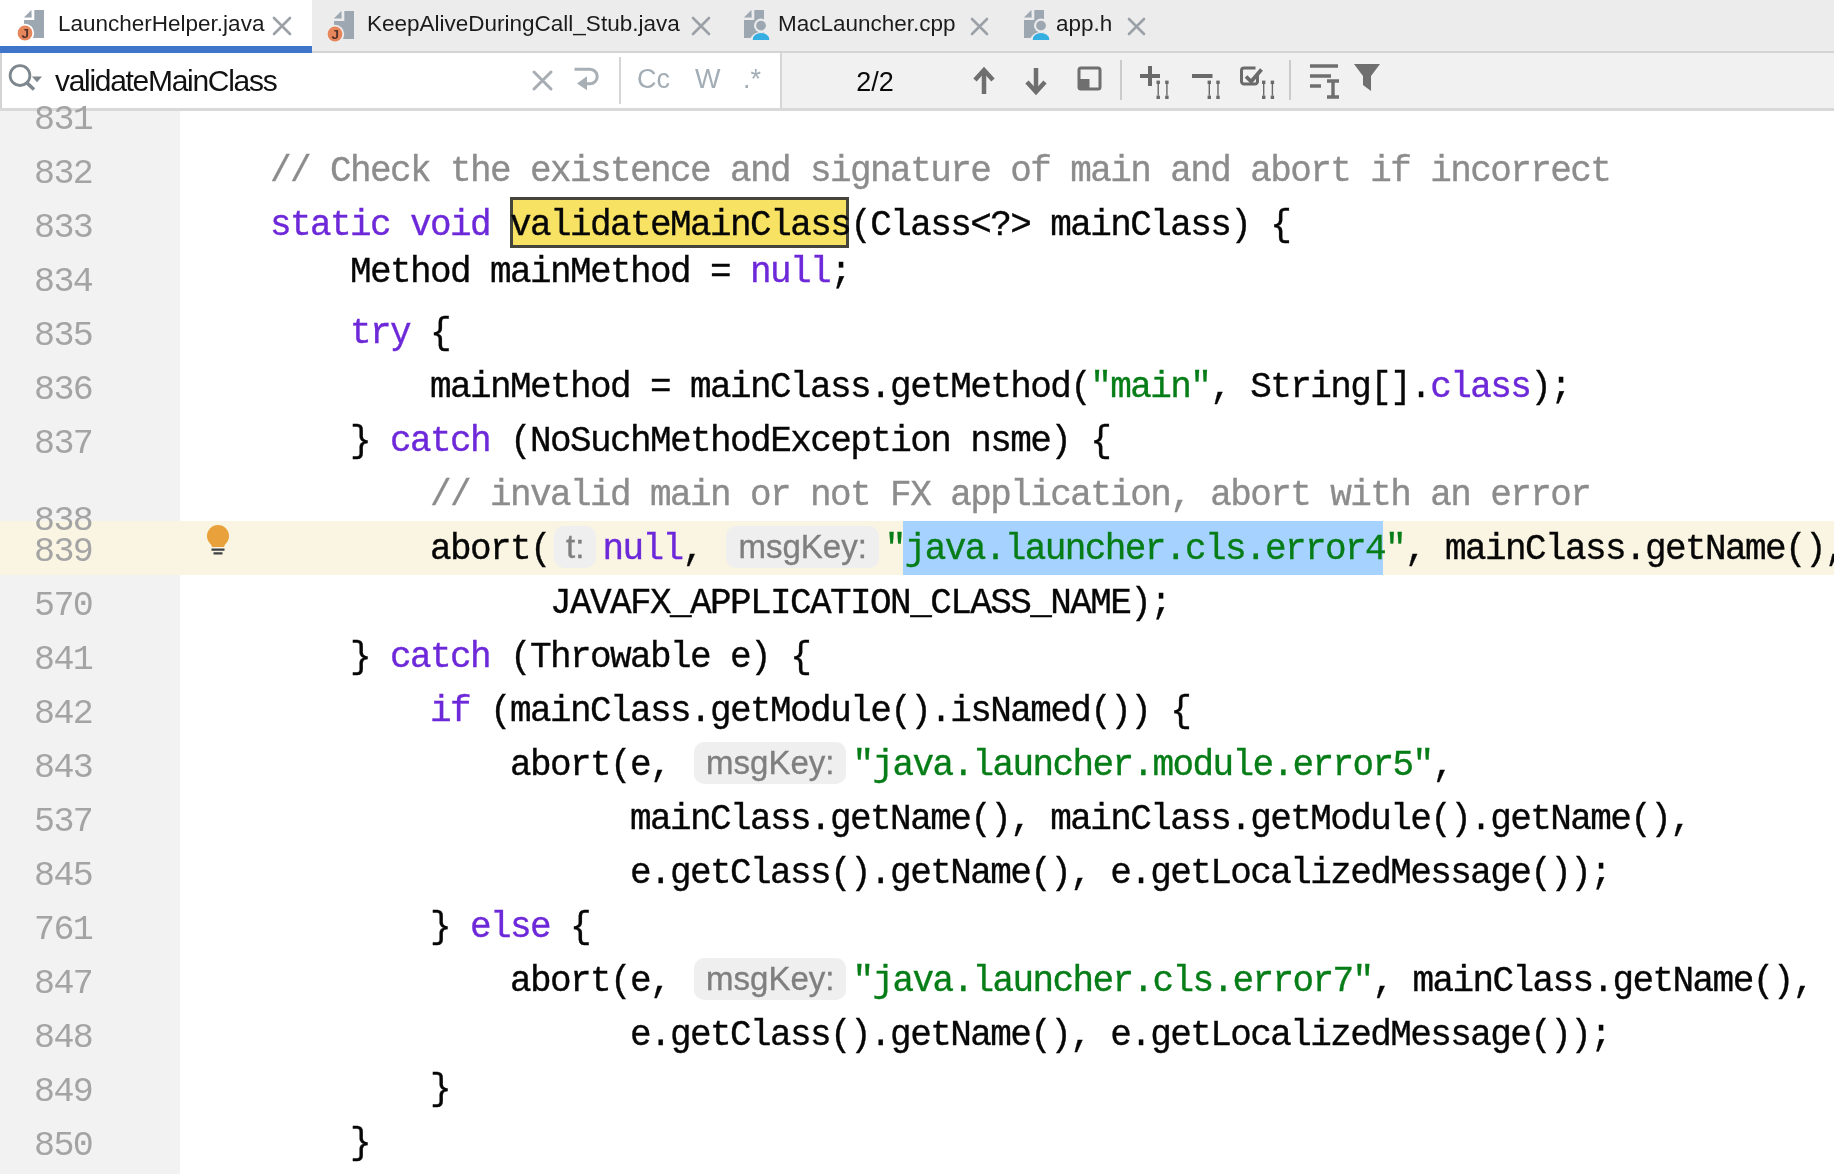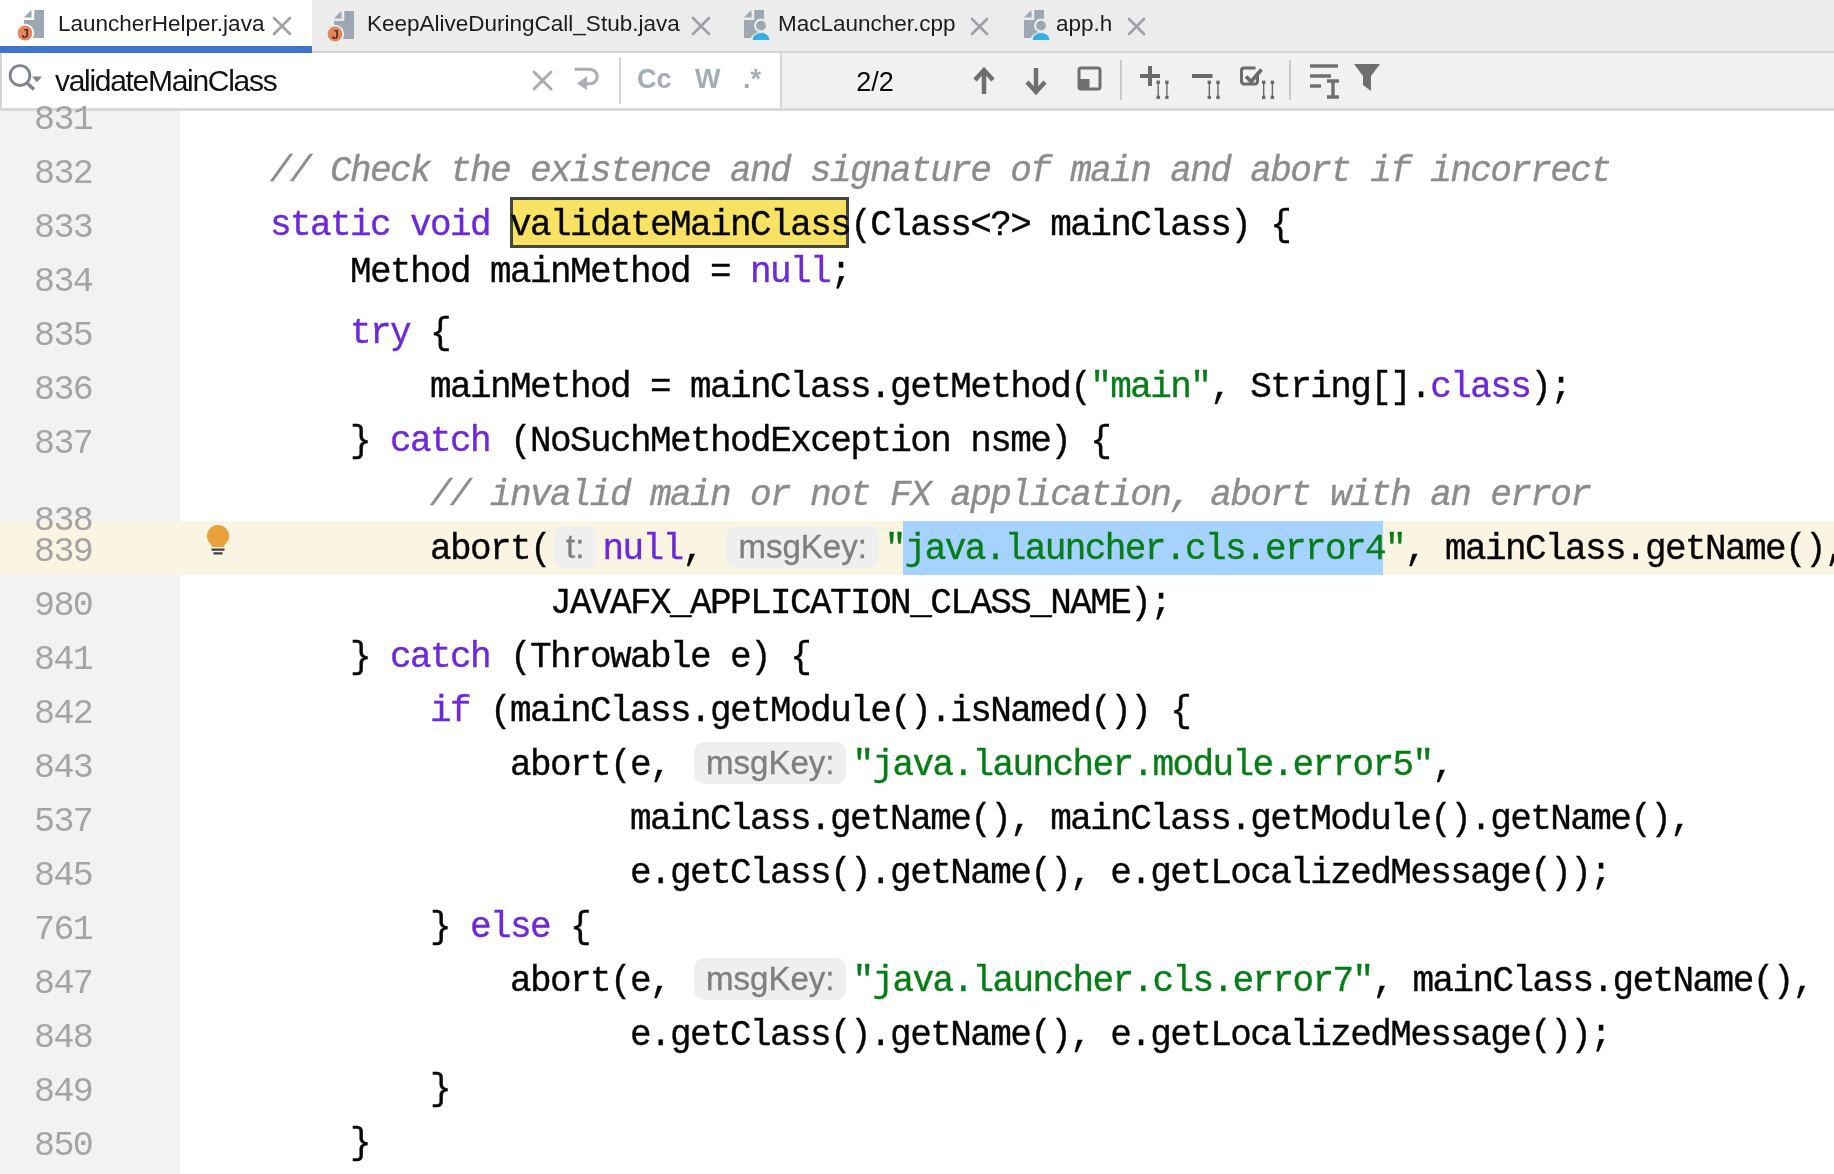--- a/index.html
+++ b/index.html
@@ -10,32 +10,32 @@
   #tab-active{left:0;top:0;width:312px;height:46px;background:#FFFFFF}
   #blueline{left:0;top:46px;width:312px;height:7px;background:#3E74C9}
   #tabgrey{left:312px;top:51px;width:1522px;height:2px;background:#D4D4D4}
   .tabtxt{top:0;height:60px;line-height:47px;font-size:22.5px;color:#1B1B1B;white-space:nowrap}
   
   #toolbar{left:0;top:53px;width:1834px;height:55px;background:#FFFFFF;border-left:2px solid #D4D4D4;box-sizing:border-box}
   #tbgrey{left:780px;top:53px;width:1054px;height:55px;background:#F1F1F1;border-left:2px solid #D6D6D6;box-sizing:border-box}
   #tbborder{left:0;top:108px;width:1834px;height:3px;background:#D9D9D9}
   #searchtxt{left:55px;top:53px;height:55px;line-height:56px;font-size:30px;letter-spacing:-1.3px;color:#111}
   #counter{left:830px;top:53px;width:90px;height:55px;line-height:58px;font-size:27px;color:#090909;text-align:center}
-  .tbt{top:53px;height:55px;line-height:53px;font-size:27px;color:#A3ADB5;font-weight:700}
+  .tbt{top:53px;height:55px;line-height:53px;font-size:27px;color:#A3ADB5;font-weight:400}
   #sep1{left:619px;top:57px;width:2px;height:47px;background:#D5D5D5}
   
   #gutterbg{left:0;top:111px;width:180px;height:1063px;background:#F2F2F2}
   #caretrow{left:0;top:521px;width:1834px;height:54px;background:#FAF5E2}
   #selrect{left:903px;top:521px;width:480px;height:54px;background:#A6D2FF}
   #srchbox{left:510px;top:197px;width:339px;height:51px;background:#F7E264;border:3px solid #46453C;box-sizing:border-box}
   .num{left:0;width:92px;text-align:right;font-family:"Liberation Mono",monospace;font-size:35px;letter-spacing:-1.7px;color:#A4A4A4;line-height:63px;height:54px}
   .ln{left:190px;font-family:"Liberation Mono",monospace;font-size:36px;letter-spacing:-1.6px;color:#070707;-webkit-text-stroke:0.35px currentColor;line-height:57px;height:54px;white-space:pre}
   .k{color:#6d28d9}
   .s{color:#067D17}
-  .c{color:#8C8C8C;font-style:italic}
+  .c{color:#8C8C8C;}
   .hint{display:inline-block;font-family:"Liberation Sans",sans-serif;font-size:33px;letter-spacing:0;font-style:normal;color:#7F7F7F;background:#EFEFEF;border-radius:10px;padding:0 12px;height:42px;line-height:42px;margin-left:4px;margin-right:6px;vertical-align:1px}
 </style>
 </head>
 <body>
 <div class="abs" id="tabs"></div>
 <div class="abs" id="tab-active"></div>
 <div class="abs" id="blueline"></div>
 <div class="abs" id="tabgrey"></div>
 <svg class="abs" style="left:0;top:0;z-index:10" width="1834" height="1174" viewBox="0 0 1834 1174">
 
@@ -163,21 +163,21 @@
 <div class="abs" id="srchbox"></div>
 <div class="abs num" style="top:89px">831</div>
 <div class="abs num" style="top:143px">832</div>
 <div class="abs num" style="top:197px">833</div>
 <div class="abs num" style="top:251px">834</div>
 <div class="abs num" style="top:305px">835</div>
 <div class="abs num" style="top:359px">836</div>
 <div class="abs num" style="top:413px">837</div>
 <div class="abs num" style="top:490px">838</div>
 <div class="abs num" style="top:521px">839</div>
-<div class="abs num" style="top:575px">980</div>
+<div class="abs num" style="top:575px">570</div>
 <div class="abs num" style="top:629px">841</div>
 <div class="abs num" style="top:683px">842</div>
 <div class="abs num" style="top:737px">843</div>
 <div class="abs num" style="top:791px">537</div>
 <div class="abs num" style="top:845px">845</div>
 <div class="abs num" style="top:899px">761</div>
 <div class="abs num" style="top:953px">847</div>
 <div class="abs num" style="top:1007px">848</div>
 <div class="abs num" style="top:1061px">849</div>
 <div class="abs num" style="top:1115px">850</div>

